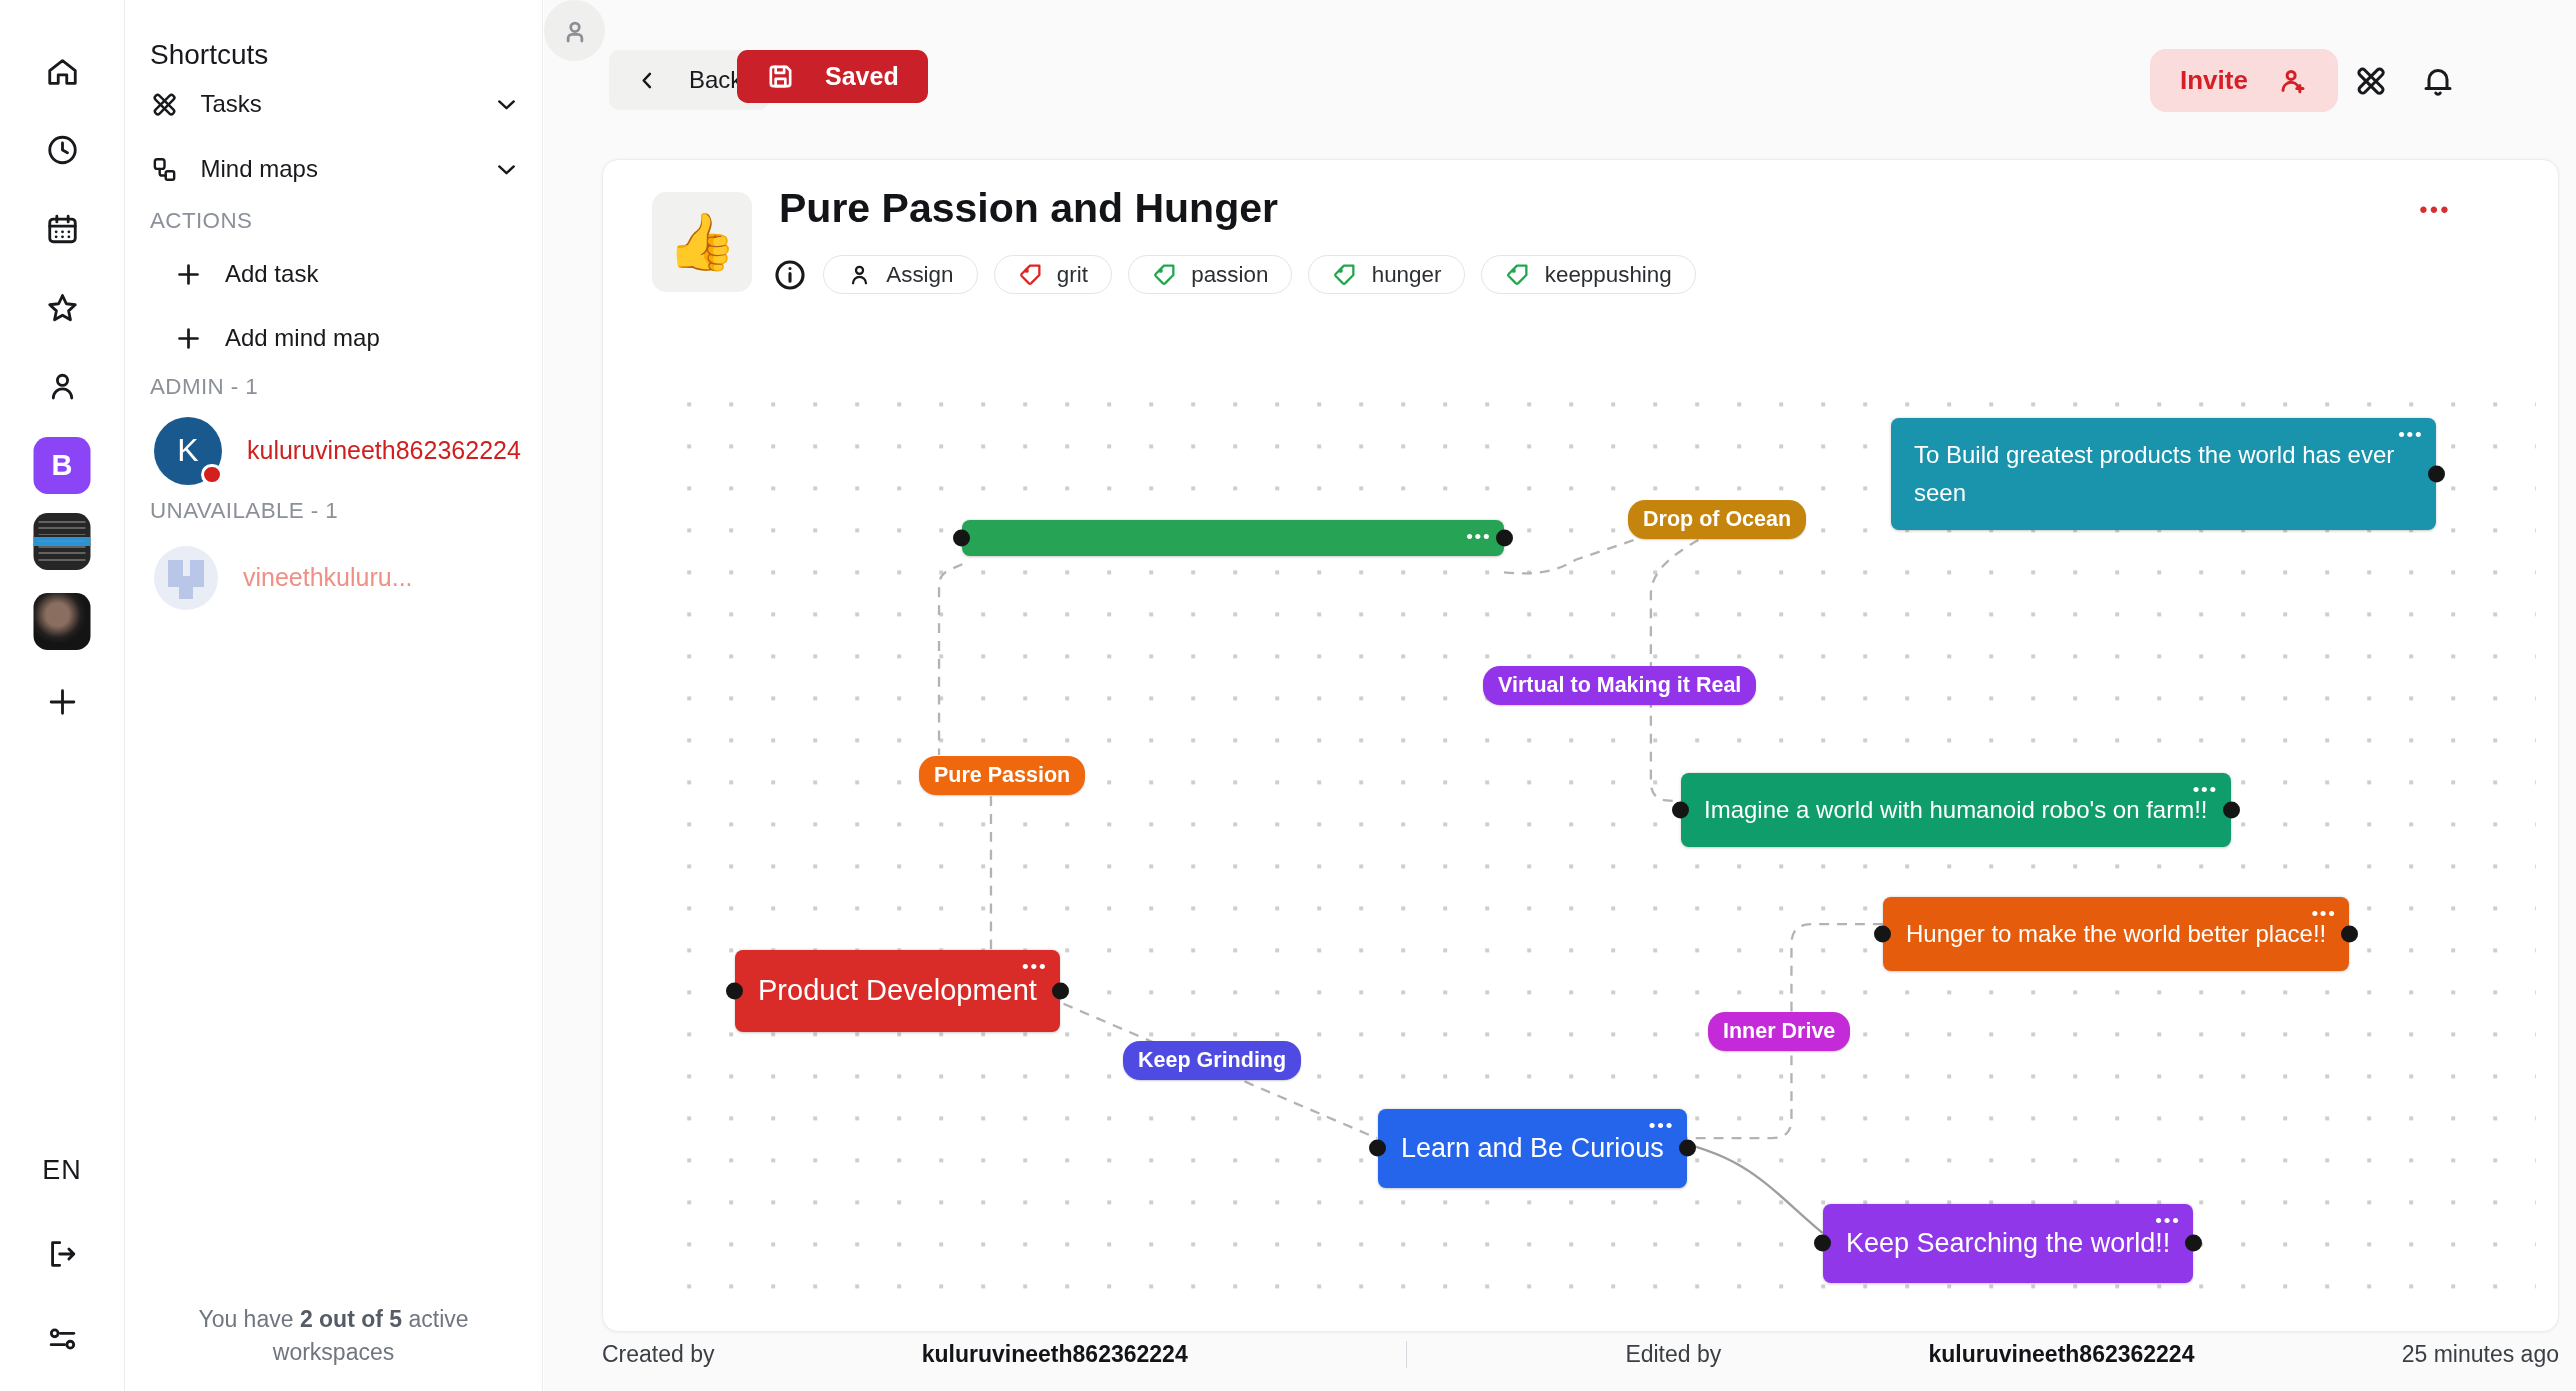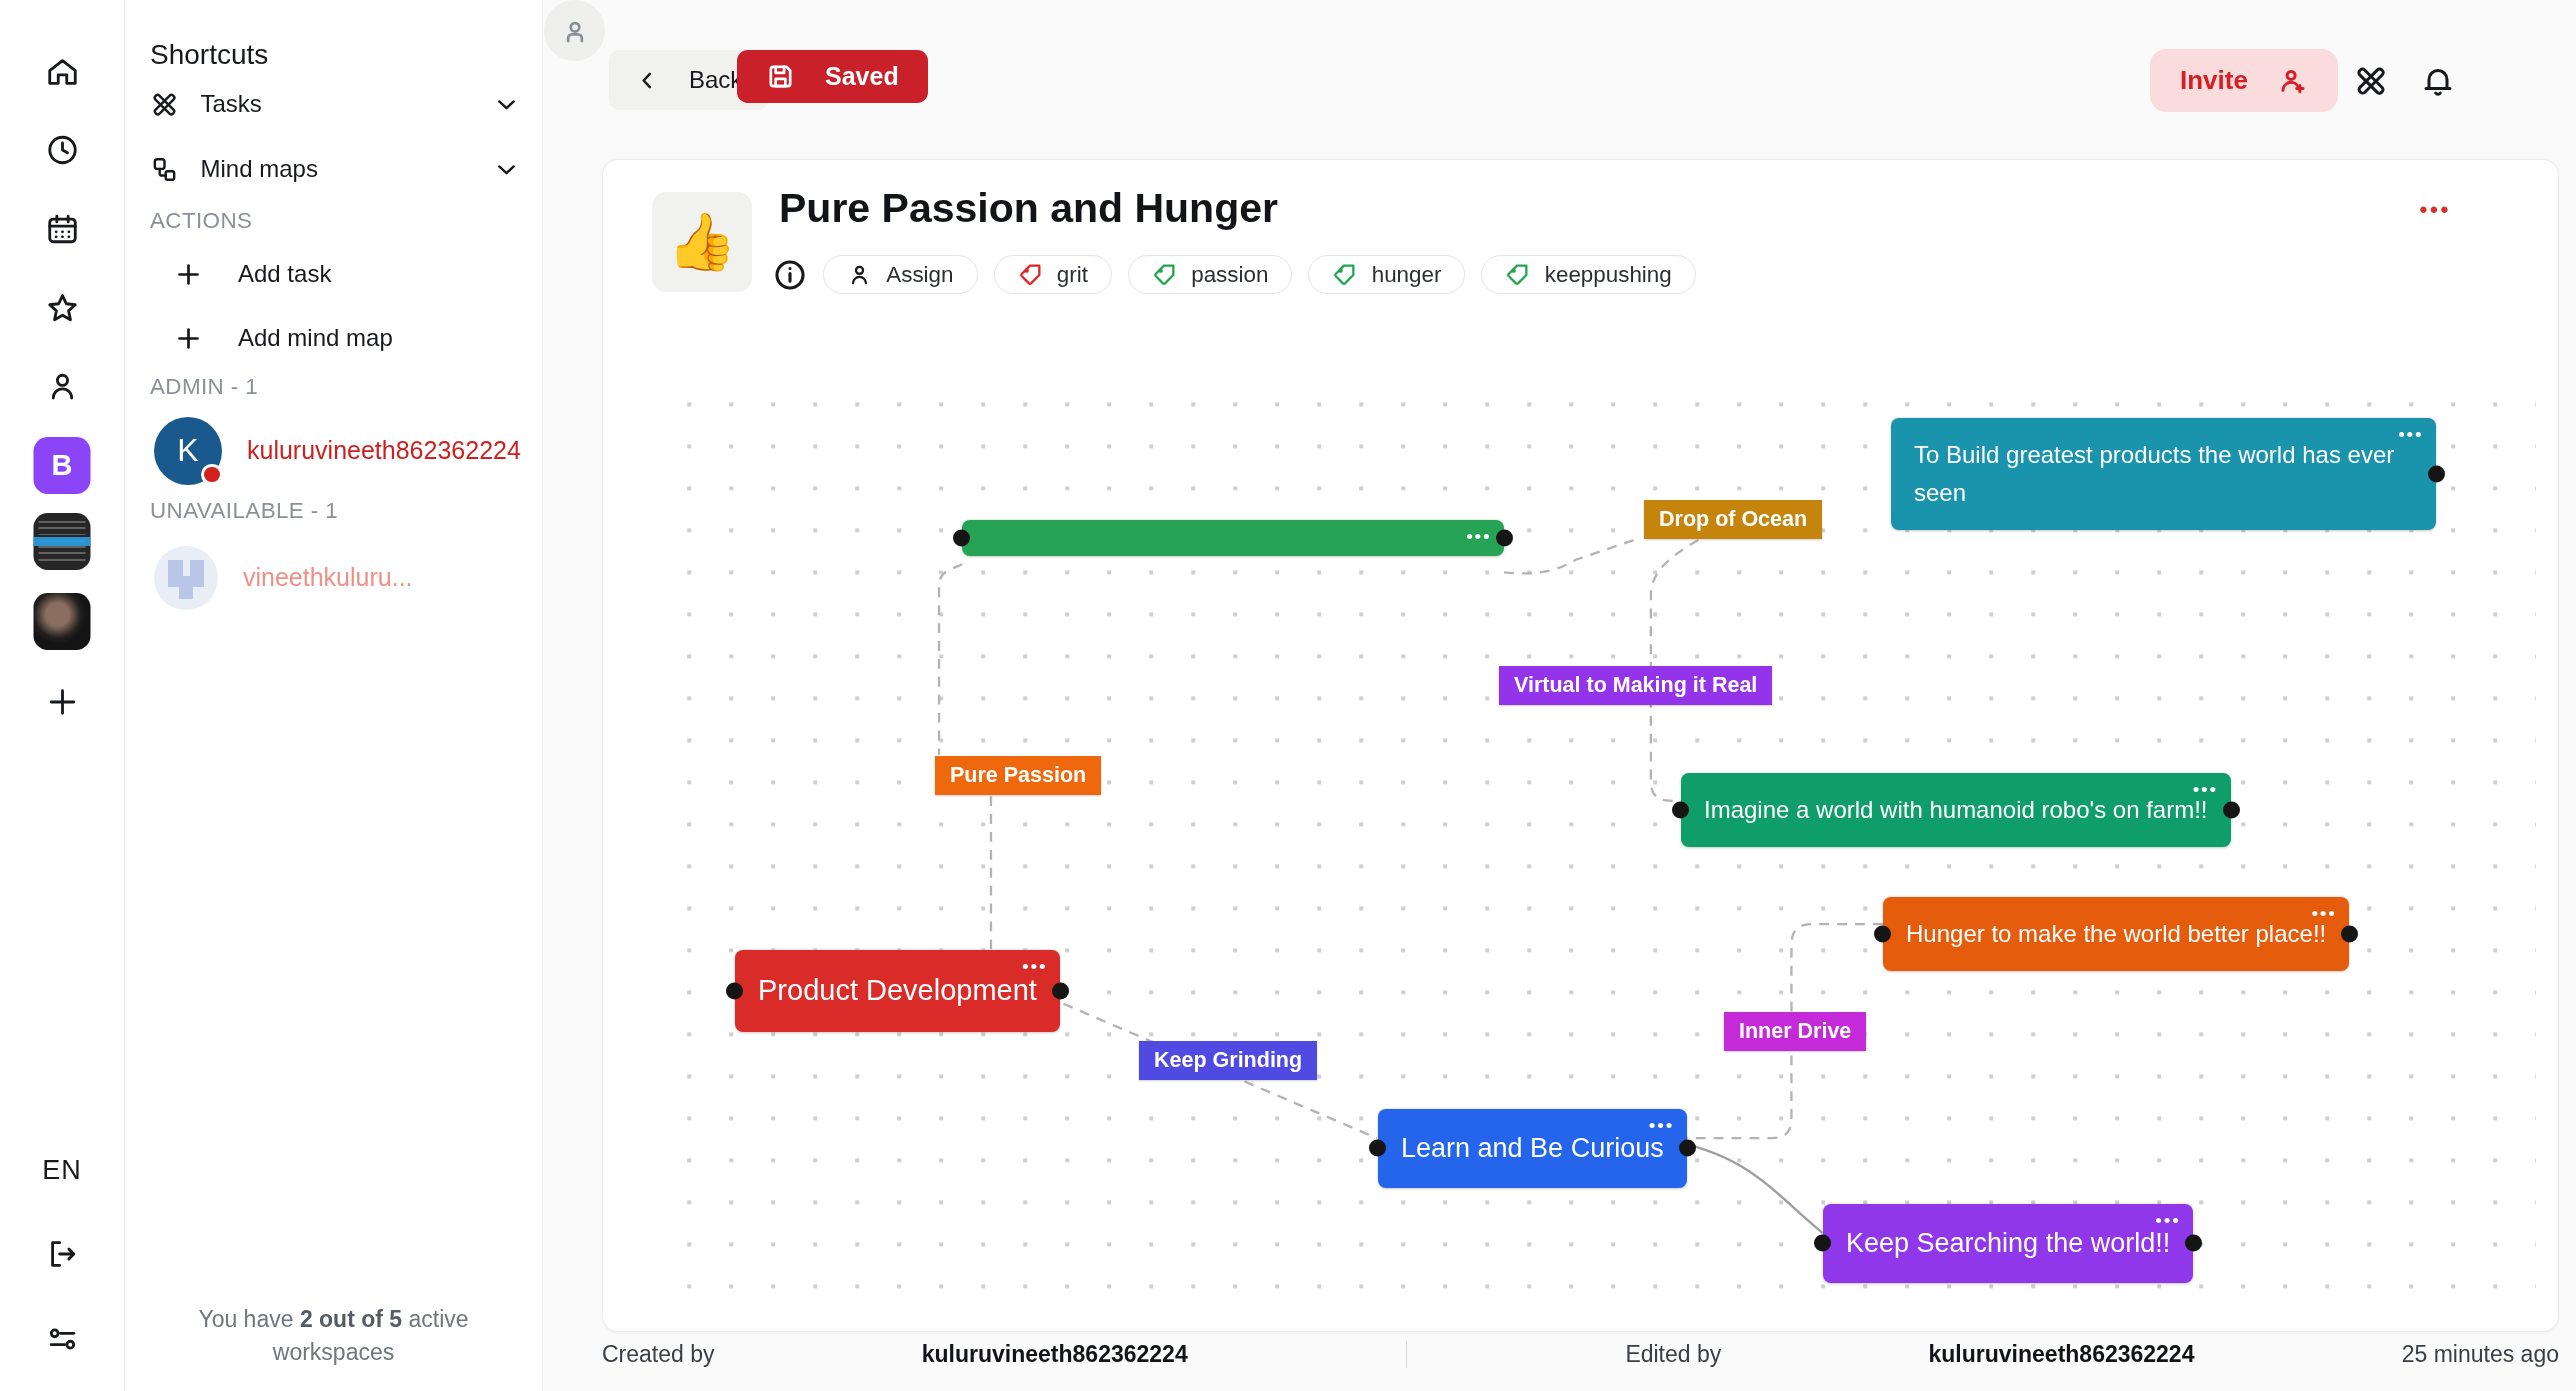--- a/index.html
+++ b/index.html
@@ -27,21 +27,21 @@
   
   .sidebar{position:absolute;left:125px;top:0;width:418px;height:100%;background:#fff;
     border-right:0.9px solid #ececec;z-index:4;}
   .sb-heading{position:absolute;left:25px;top:39px;font-size:28px;font-weight:500;}
   .sb-row{position:absolute;left:25px;right:21.5px;height:54px;display:flex;align-items:center;
     gap:21.5px;cursor:pointer;font-size:24px;}
   .sb-row svg{width:29px;height:29px;stroke:#17191c;fill:none;stroke-width:2;
     stroke-linecap:round;stroke-linejoin:round;flex:0 0 auto;}
   .sb-row .chev{margin-left:auto;}
   .sb-section{position:absolute;left:25px;font-size:22.4px;color:#8b9099;letter-spacing:0.4px;}
-  .sb-action{position:absolute;left:50px;display:flex;align-items:center;gap:36px;
+  .sb-action{position:absolute;left:50px;display:flex;align-items:center;gap:23px;
     font-size:24px;cursor:pointer;}
   .sb-action svg{width:27px;height:27px;stroke:#17191c;fill:none;stroke-width:2.4;stroke-linecap:round;}
   .member-row{position:absolute;left:29px;right:0;height:77px;display:flex;align-items:center;
     gap:25px;cursor:pointer;overflow:hidden;}
   .avK{position:relative;width:68px;height:68px;border-radius:50%;background:#19598e;color:#fff;
     display:flex;align-items:center;justify-content:center;font-size:32px;flex:0 0 auto;}
   .avK .status{position:absolute;right:-0.9px;bottom:-0.9px;width:21.5px;height:21.5px;border-radius:50%;
     background:#d41f1f;border:3.6px solid #fff;}
   .member-name{font-size:25px;color:#cf1f1f;white-space:nowrap;}
   .avU{width:64px;height:64px;border-radius:50%;background:#e9edf6;position:relative;overflow:hidden;flex:0 0 auto;}
@@ -91,22 +91,22 @@
     font-weight:700;cursor:pointer;line-height:1;}
 
   
   .canvas{position:absolute;left:58px;top:218px;width:1875px;height:933px;
     background-image:radial-gradient(circle,#cecece 2.1px,transparent 2.3px);
     background-size:42px 42px;background-position:7.2px 5.4px;}
   .connectors{position:absolute;inset:0;width:100%;height:100%;}
   .mm-node{position:absolute;color:#fff;}
   .mm-card{border-radius:8px;padding:18px 23px;font-size:24px;font-weight:500;line-height:1.58;
     box-shadow:0 0.9px 2.7px rgba(0,0,0,.22);cursor:grab;}
-  .mm-label{border-radius:0;padding:7.2px 15px;font-size:21.5px;font-weight:700;white-space:nowrap;
-    box-shadow:0 0.9px 1.8px rgba(0,0,0,.2);cursor:grab;margin-left:16px;}
+  .mm-label{border-radius:17px;padding:7.2px 15px;font-size:21.5px;font-weight:700;white-space:nowrap;
+    box-shadow:0 0.9px 1.8px rgba(0,0,0,.2);cursor:grab;}
   .mm-menu{position:absolute;top:3.6px;right:12.5px;font-size:19px;letter-spacing:1.8px;color:#fff;
     line-height:1.4;cursor:pointer;}
   .mm-dot{position:absolute;top:50%;width:17px;height:17px;border-radius:50%;background:#151515;
     transform:translateY(-50%);cursor:crosshair;}
   .dot-l{left:-9px;} .dot-r{right:-9px;}
 
   
   .board-footer{position:absolute;left:58px;width:1957px;top:1341px;display:flex;align-items:center;
     justify-content:space-between;gap:12.5px;font-size:23px;color:#3a3f46;}
   .board-footer b{color:#121417;font-weight:700;}

